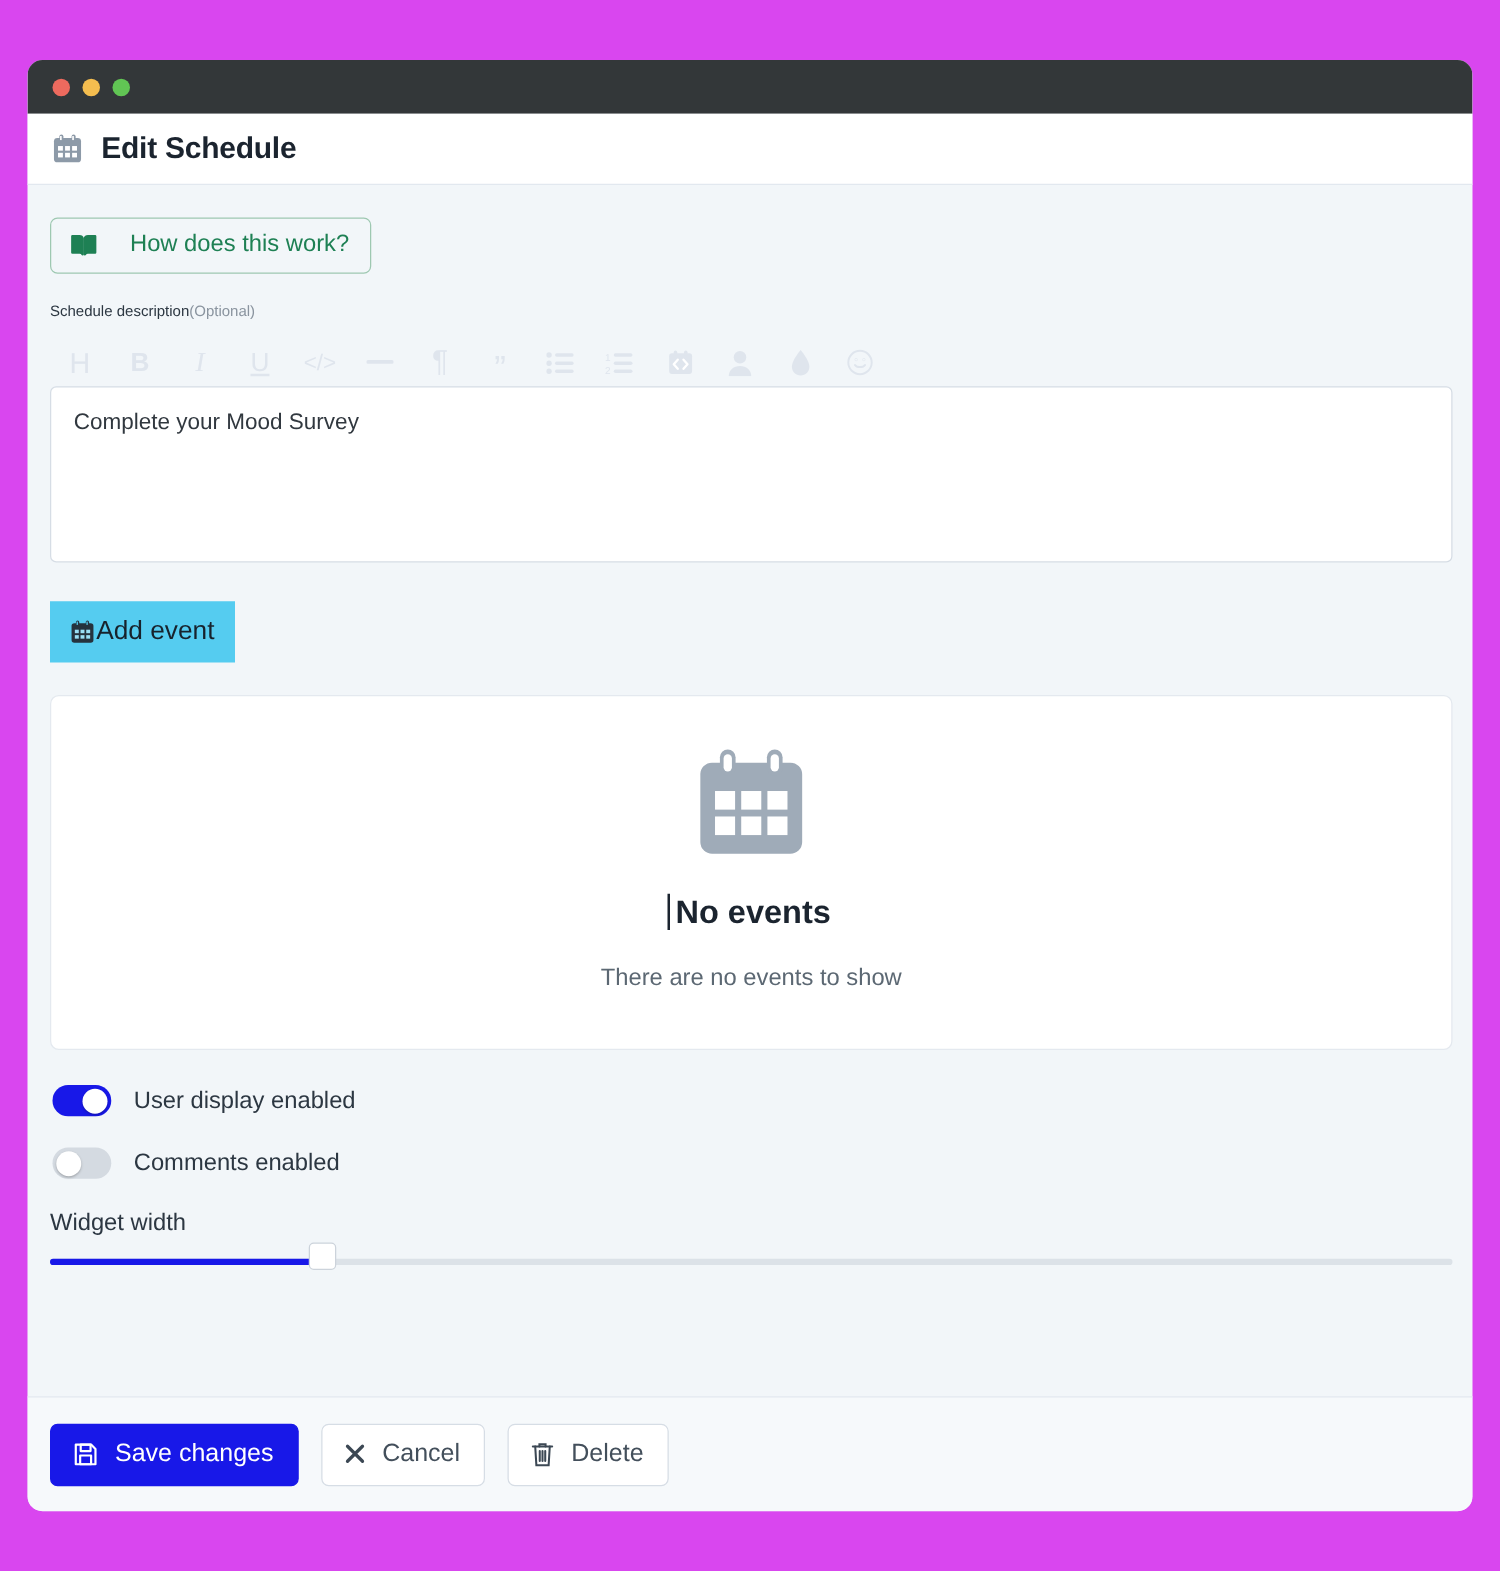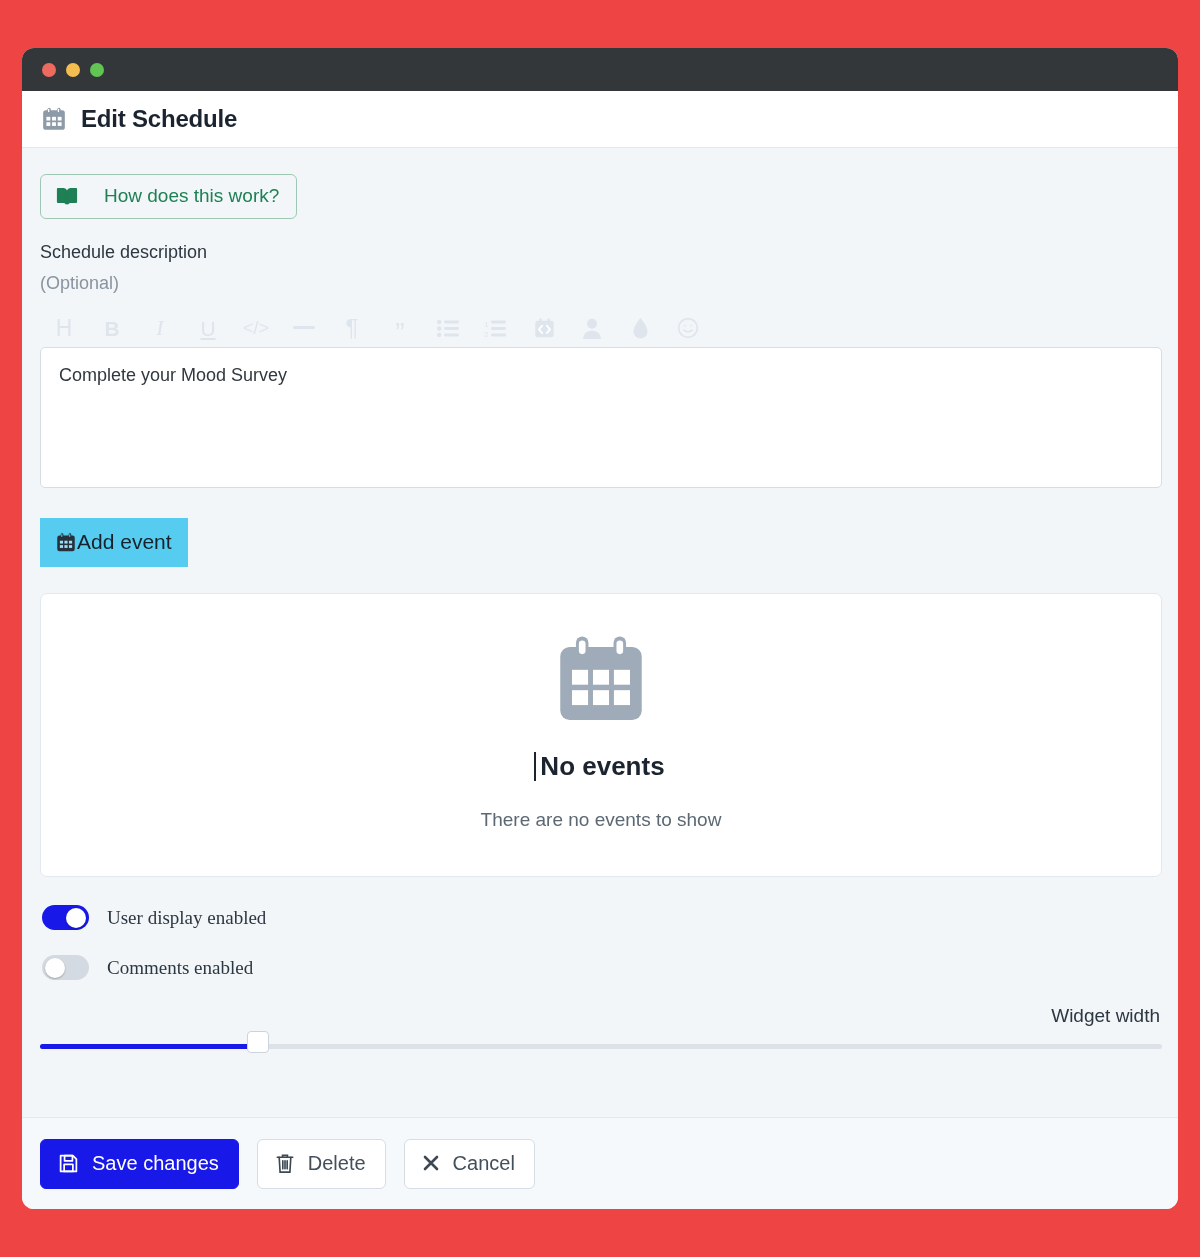--- a/index.html
+++ b/index.html
@@ -2,21 +2,21 @@
 <html><head>
 <meta charset="utf-8">
 <style>
   * { box-sizing: border-box; margin: 0; padding: 0; }
   html, body {
     width: 1200px; height: 1257px;
     background: #000000;
     font-family: "Liberation Sans", sans-serif;
     overflow: hidden;
   }
-  #root { position: relative; width: 1200px; height: 1257px; background: #ef4444; }
+  #root { position: relative; width: 1200px; height: 1257px; background: #d946ef; }
 
   .window {
     position: absolute;
     left: 22px; top: 48px;
     width: 1156px; height: 1161px;
     border-radius: 12px;
     background: #f2f6f9;
     overflow: hidden;
     display: flex;
     flex-direction: column;
@@ -72,26 +72,24 @@
     border-radius: 6px;
     background: #f2f6f9;
     color: #1e8054;
     font-size: 19px;
     padding: 10px 17px 11px 15px;
     cursor: pointer;
   }
 
   .field-label {
     margin-top: 23px;
-    font-size: 18px;
+    font-size: 12px;
     color: #2c3742;
     display: flex;
     align-items: baseline;
-    gap: 10px;
-    flex-direction: column;
   }
   .field-label .opt { color: #8a949f; }
 
   
   .rt-toolbar {
     margin-top: 15px;
     display: flex;
     align-items: center;
     gap: 0px;
     height: 38px;
@@ -193,25 +191,25 @@
   .knob {
     position: absolute;
     top: 2.5px;
     width: 20px; height: 20px;
     border-radius: 50%;
     background: #ffffff;
     box-shadow: 0 1px 2px rgba(0,0,0,.25);
   }
   .switch.on .knob { right: 3px; }
   .switch.off .knob { left: 3px; }
-  .toggle-label { font-size: 19px; color: #2c3742; font-family: Liberation Serif, serif; }
+  .toggle-label { font-size: 19px; color: #2c3742; }
 
   
   .slider-wrap { margin-top: 25px; }
-  .slider-label { font-size: 19px; color: #2c3742; text-align: right; }
+  .slider-label { font-size: 19px; color: #2c3742; }
   .slider-track {
     margin-top: 17px;
     position: relative;
     width: 1122px; height: 5px;
     background: #dce2e8;
     border-radius: 3px;
   }
   .slider-fill {
     position: absolute; left: 0; top: 0;
     height: 5px; width: 213px;
@@ -448,34 +446,34 @@
             <path d="M3 3h14l4 4v14H3z"></path>
             <rect x="7.5" y="3" width="9" height="6"></rect>
             <rect x="7" y="13" width="10" height="8"></rect>
           </svg>
         </span>
         <span>Save changes</span>
       </button>
 
       <button class="btn btn-ghost">
         <span class="icon-slot">
+          <svg width="18" height="18" viewBox="0 0 18 18" stroke="#3c4854" stroke-width="2.6" stroke-linecap="round">
+            <path d="M3 3 L15 15 M15 3 L3 15"></path>
+          </svg>
+        </span>
+        <span>Cancel</span>
+      </button>
+
+      <button class="btn btn-ghost">
+        <span class="icon-slot">
           <svg width="20" height="21" viewBox="0 0 22 23" fill="none" stroke="#3c4854" stroke-width="1.8" stroke-linecap="round">
             <path d="M2.5 4.6h17"></path>
             <path d="M8.3 4.6V2.6h5.4v2"></path>
             <path d="M4.6 4.6 L5.6 21 h10.8 l1-16.4"></path>
             <path d="M8.6 8.6v8.8 M11 8.6v8.8 M13.4 8.6v8.8"></path>
           </svg>
         </span>
         <span>Delete</span>
       </button>
-
-      <button class="btn btn-ghost">
-        <span class="icon-slot">
-          <svg width="18" height="18" viewBox="0 0 18 18" stroke="#3c4854" stroke-width="2.6" stroke-linecap="round">
-            <path d="M3 3 L15 15 M15 3 L3 15"></path>
-          </svg>
-        </span>
-        <span>Cancel</span>
-      </button>
     </div>
 
   </div>
 </div>
 
 </body></html>

